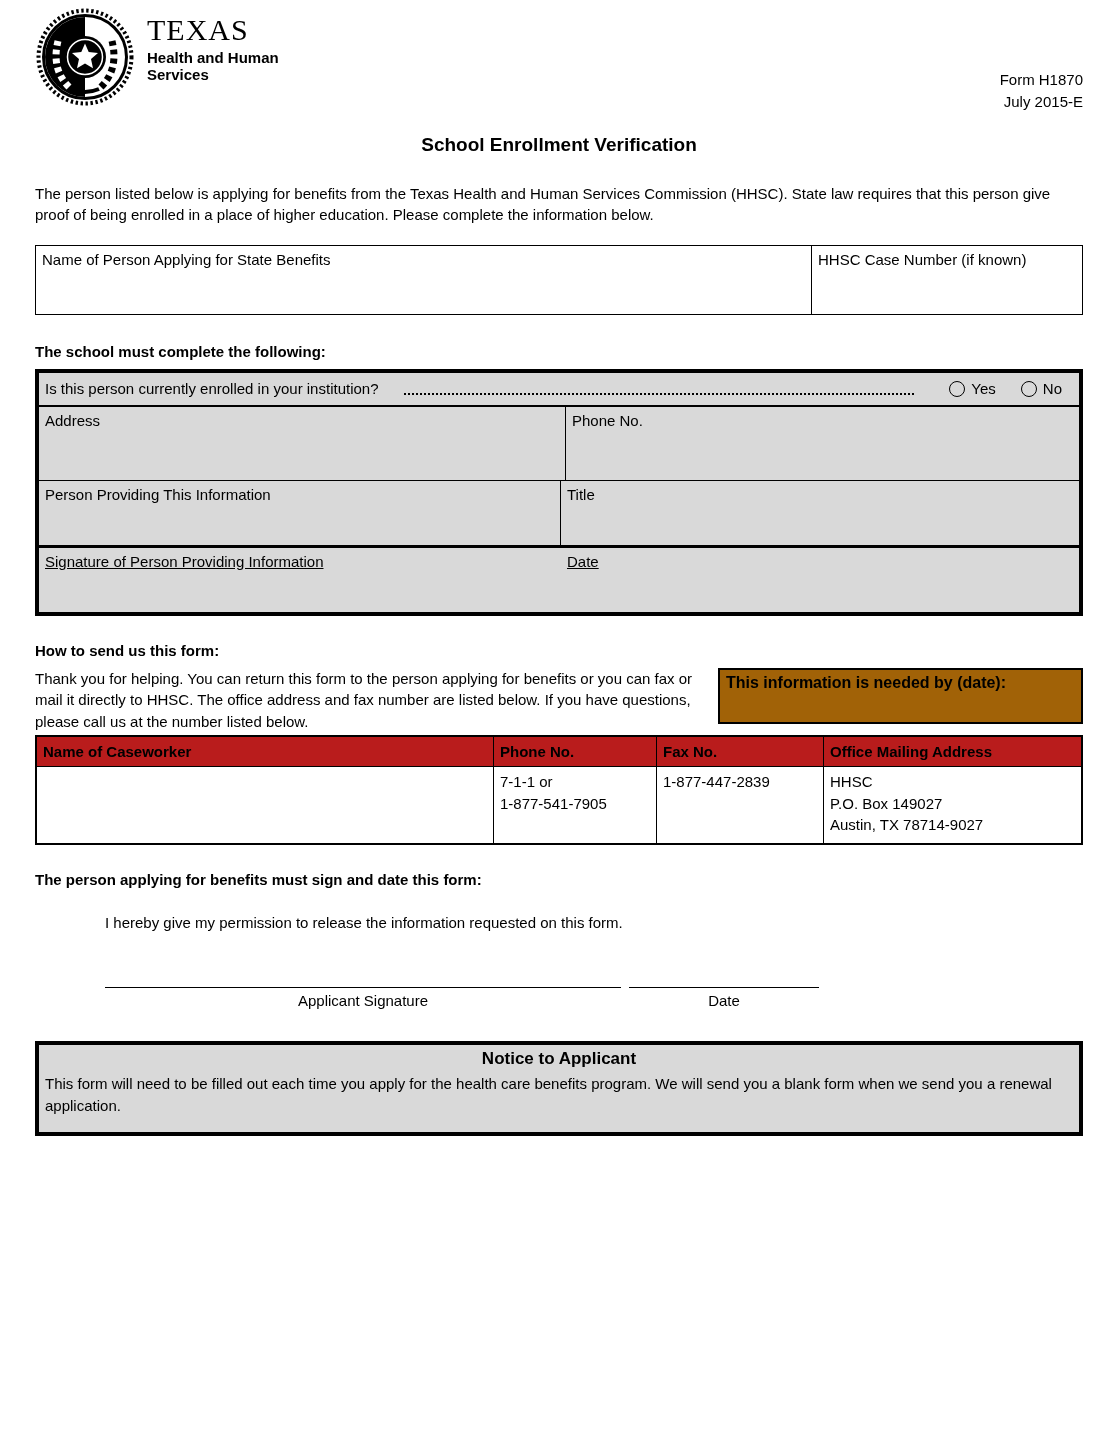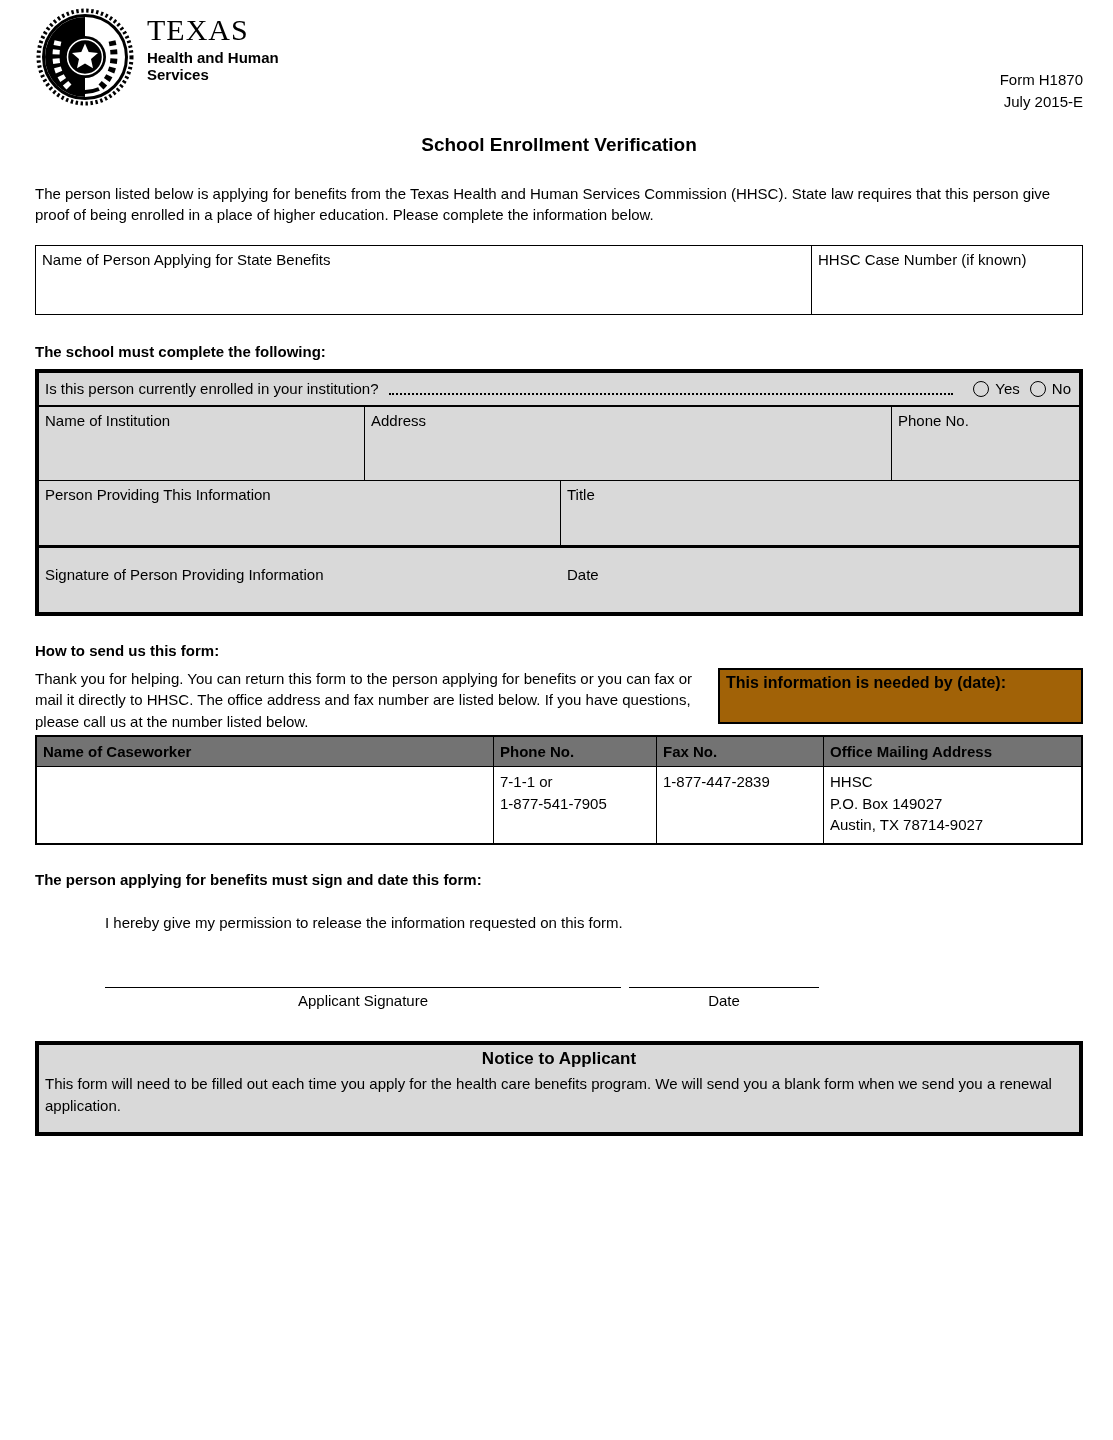--- a/index.html
+++ b/index.html
@@ -27,47 +27,47 @@
 
   
   .applicant-table { margin-top: 19px; border: 1px solid #000; display: flex; height: 70px; }
   .applicant-table .cell { padding: 3px 6px; }
   .cell-name { flex: 1; border-right: 1px solid #000; }
   .cell-case { width: 270px; }
 
   
   .school-heading { font-weight: bold; margin-top: 26px; }
   .school-table { margin-top: 7px; border: 4px solid #000; background: #d9d9d9; }
-  .q-row { display: flex; align-items: center; height: 34px; padding: 0 8px 0 6px; border-bottom: 2px solid #000; }
+  .q-row { display: flex; align-items: center; height: 34px; padding: 0 17px 0 6px; border-bottom: 2px solid #000; gap: 15px; }
   .leader { flex: 1; border-bottom: 2px dotted #000; height: 13px; margin: 0 10px; }
   .radio-group { display: flex; align-items: center; gap: 6px; margin-left: 10px; }
   .radio { width: 16px; height: 16px; border: 1.5px solid #000; border-radius: 50%; background: #d9d9d9; display: inline-block; }
   .row-3col { display: flex; height: 74px; border-bottom: 1px solid #000; }
   .row-3col .cell, .row-2col .cell { padding: 3px 6px; }
   .col-institution { width: 326px; border-right: 1px solid #000; }
   .col-address { width: 527px; border-right: 1px solid #000; }
   .col-phone { flex: 1; }
   .row-2col { display: flex; height: 67px; border-bottom: 3px solid #000; }
   .col-person { width: 522px; border-right: 1px solid #000; }
   .col-title { flex: 1; }
   .row-sig { display: flex; height: 64px; }
-  .row-sig .cell { padding: 16px 6px; }
+  .row-sig .cell { padding: 3px 6px; text-decoration: underline; }
   .col-sig { width: 522px; }
   .col-date { flex: 1; padding-left: 7px; }
 
   
   .send-heading { font-weight: bold; margin-top: 24px; }
   .send-row { display: flex; margin-top: 7px; }
   .send-body { flex: 1; padding-right: 14px; }
   .needed-box { width: 365px; height: 56px; border: 2px solid #000; background: #a16207; padding: 2px 6px; font-weight: bold; font-size: 16px; }
 
   
   .cw-table { border: 2px solid #000; margin-top: 3px; }
   .cw-row { display: flex; }
-  .cw-head { background: #737373; font-weight: bold; border-bottom: 1px solid #000; }
+  .cw-head { background: #b91c1c; font-weight: bold; border-bottom: 1px solid #000; }
   .cw-head .cw-cell { padding: 4px 6px; }
   .cw-data .cw-cell { padding: 4px 6px; height: 76px; }
   .cw-c1 { width: 457px; border-right: 1px solid #000; }
   .cw-c2 { width: 163px; border-right: 1px solid #000; }
   .cw-c3 { width: 167px; border-right: 1px solid #000; }
   .cw-c4 { flex: 1; }
 
   
   .sign-heading { font-weight: bold; margin-top: 24px; }
   .permission { margin-top: 21px; margin-left: 70px; }
@@ -139,23 +139,20 @@
       <span class="radio-group">
         <span class="radio"></span>
         <span>Yes</span>
       </span>
       <span class="radio-group">
         <span class="radio"></span>
         <span>No</span>
       </span>
     </div>
     <div class="row-3col">
-      <div class="cell col-institution">
-        <span>Name of Institution</span>
-      </div>
       <div class="cell col-address">
         <span>Address</span>
       </div>
       <div class="cell col-phone">
         <span>Phone No.</span>
       </div>
     </div>
     <div class="row-2col">
       <div class="cell col-person">
         <span>Person Providing This Information</span>

